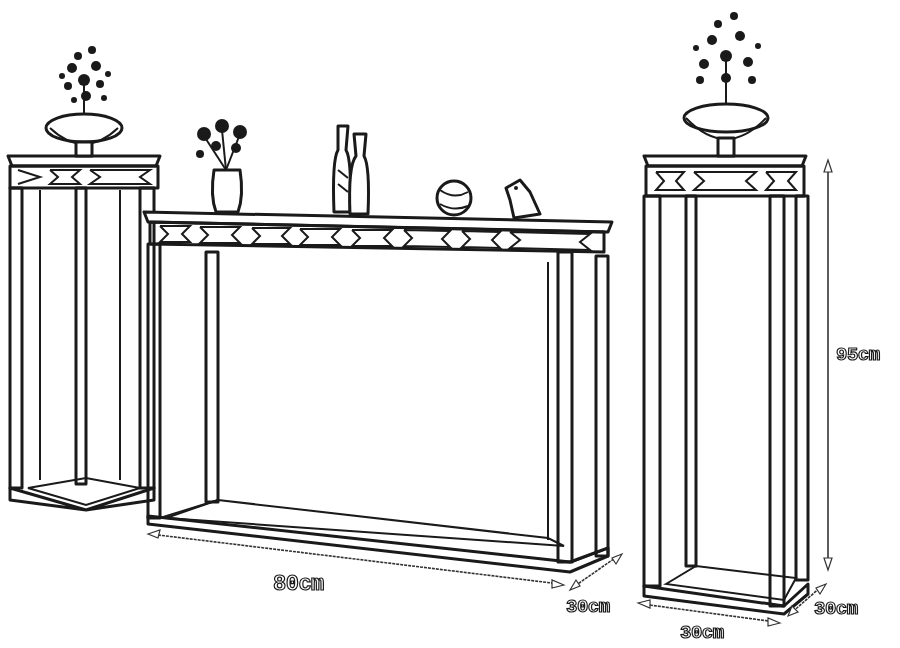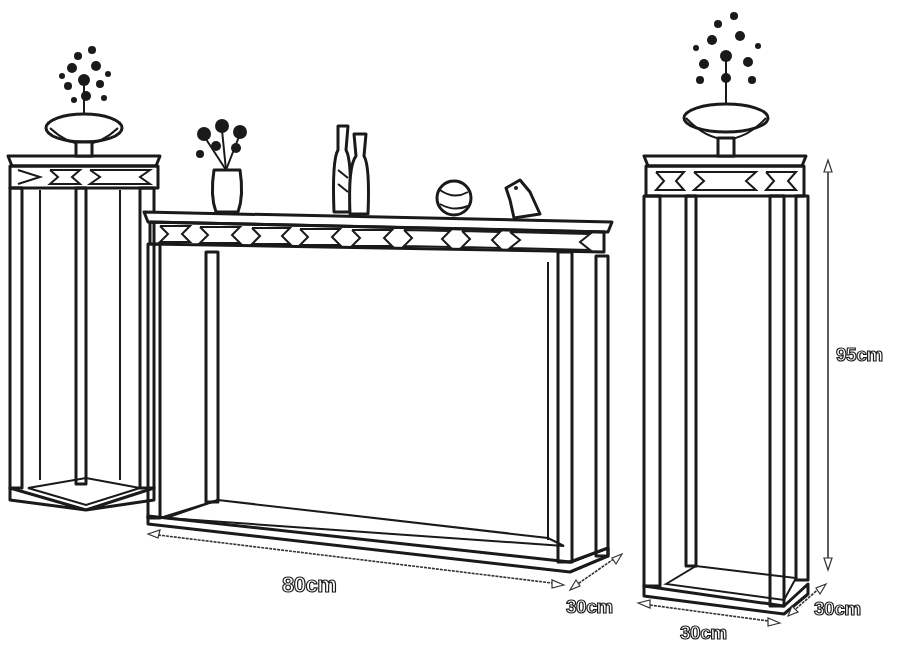--- a/index.html
+++ b/index.html
@@ -6,21 +6,21 @@
   body { width: 900px; height: 648px; overflow: hidden; position: relative; font-family: "Liberation Sans", sans-serif; }
   #stage { position: absolute; left: 0; top: 0; width: 900px; height: 648px; }
   svg { display: block; }
   .frame { fill: none; stroke: #1a1a1a; stroke-width: 3; stroke-linejoin: round; }
   .frame-thin { fill: none; stroke: #1a1a1a; stroke-width: 2; }
   .fill-white { fill: #fff; stroke: #1a1a1a; stroke-width: 3; stroke-linejoin: round; }
   .arrow { stroke: #333; stroke-width: 1.6; fill: none; }
   .arrowhead { fill: #fff; stroke: #333; stroke-width: 1.2; }
   .label {
     position: absolute;
-    font-family: Liberation Sans, sans-serif;
+    font-family: Liberation Mono, monospace;
     font-size: 22px;
     color: #ffffff;
     -webkit-text-stroke: 1.2px #1a1a1a;
     letter-spacing: -0.5px;
     font-weight: bold;
   }
   .label.small { font-size: 19px; }
 </style>
 </head>
 <body>
@@ -188,18 +188,18 @@
       <line class="arrow" x1="790" y1="614" x2="822" y2="586" stroke-dasharray="3,1"></line>
       <polygon class="arrowhead" points="788,616 792,606 798,612"></polygon>
       <polygon class="arrowhead" points="826,584 816,588 820,594"></polygon>
 
       <line class="arrow" x1="642" y1="604" x2="776" y2="622" stroke-dasharray="3,1"></line>
       <polygon class="arrowhead" points="638,603 650,600 650,608"></polygon>
       <polygon class="arrowhead" points="780,623 768,626 768,618"></polygon>
     </g>
   </svg>
 
-  <div class="label" style="left:282px; top:572px;">80cm</div>
+  <div class="label" style="left:273px; top:572px;">80cm</div>
   <div class="label small" style="left:566px; top:596px;">30cm</div>
   <div class="label small" style="left:836px; top:344px;">95cm</div>
   <div class="label small" style="left:814px; top:598px;">30cm</div>
   <div class="label small" style="left:680px; top:622px;">30cm</div>
 </div>
 
 </body></html>

